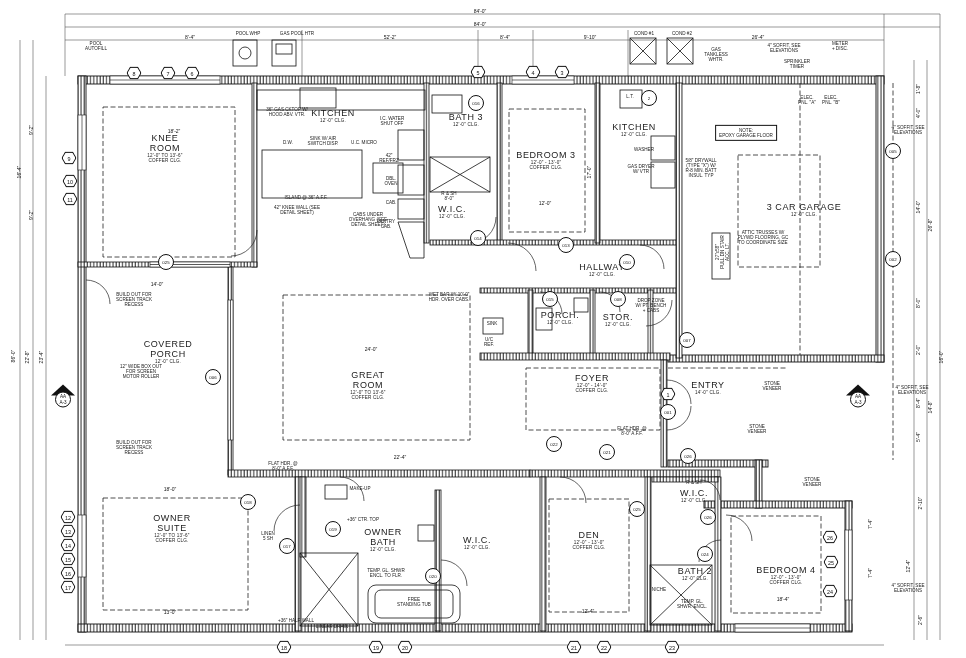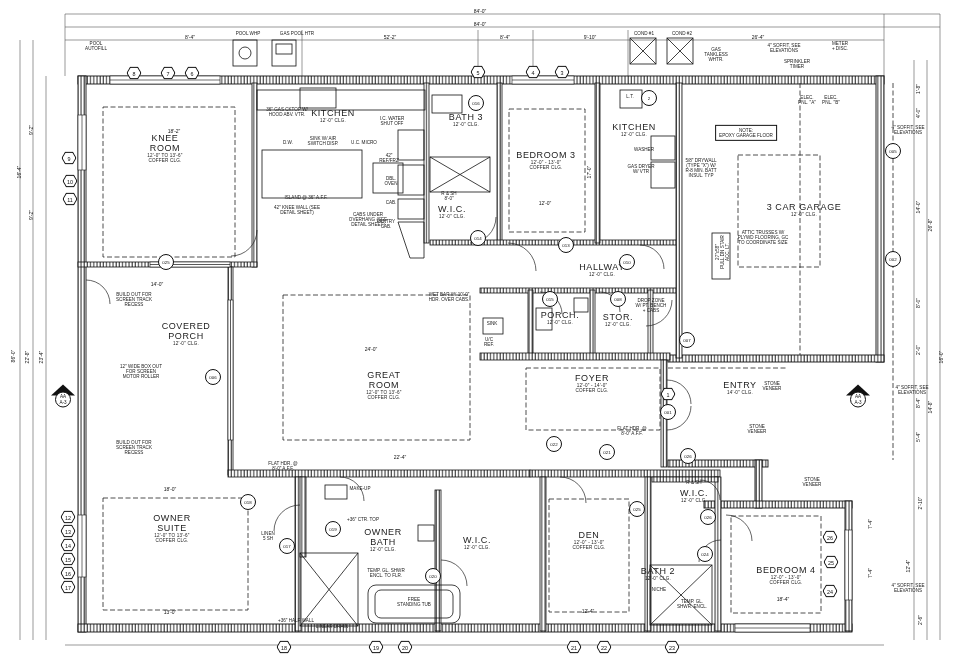--- a/index.html
+++ b/index.html
@@ -227,45 +227,45 @@
         <span class="sb">12'-0" CLG.</span>
       </div>
       <div class="room" style="left: 452px; top: 212px;">
         <span class="nm" style="white-space: pre-line;">W.I.C.</span>
         <span class="sb">12'-0" CLG.</span>
       </div>
       <div class="room" style="left: 602px; top: 270px;">
         <span class="nm" style="white-space: pre-line;">HALLWAY</span>
         <span class="sb">12'-0" CLG.</span>
       </div>
-      <div class="room" style="left: 168px; top: 334px; margin-left: 18px;">
+      <div class="room" style="left: 168px; top: 352px;">
         <span class="nm" style="white-space: pre-line;">COVERED
 PORCH</span>
         <span class="sb">12'-0" CLG.</span>
       </div>
-      <div class="room" style="left: 384px; top: 385px;">
+      <div class="room" style="left: 368px; top: 385px;">
         <span class="nm" style="white-space: pre-line;">GREAT
 ROOM</span>
         <span class="sb">12'-0" TO 13'-6"</span>
         <span class="sb">COFFER CLG.</span>
       </div>
       <div class="room" style="left: 560px; top: 318px;">
         <span class="nm" style="white-space: pre-line;">PORCH.</span>
         <span class="sb">12'-0" CLG.</span>
       </div>
       <div class="room" style="left: 618px; top: 320px;">
         <span class="nm" style="white-space: pre-line;">STOR.</span>
         <span class="sb">12'-0" CLG.</span>
       </div>
       <div class="room" style="left: 592px; top: 383px;">
         <span class="nm" style="white-space: pre-line;">FOYER</span>
         <span class="sb">12'-0" - 14'-0"</span>
         <span class="sb">COFFER CLG.</span>
       </div>
-      <div class="room" style="left: 740px; top: 388px;">
+      <div class="room" style="left: 708px; top: 388px;">
         <span class="nm" style="white-space: pre-line;">ENTRY</span>
         <span class="sb">14'-0" CLG.</span>
       </div>
       <div class="room" style="left: 172px; top: 528px;">
         <span class="nm" style="white-space: pre-line;">OWNER
 SUITE</span>
         <span class="sb">12'-0" TO 13'-6"</span>
         <span class="sb">COFFER CLG.</span>
       </div>
       <div class="room" style="left: 383px; top: 540px;">
@@ -279,21 +279,21 @@
       </div>
       <div class="room" style="left: 589px; top: 540px;">
         <span class="nm" style="white-space: pre-line;">DEN</span>
         <span class="sb">12'-0" - 13'-0"</span>
         <span class="sb">COFFER CLG.</span>
       </div>
       <div class="room" style="left: 694px; top: 496px;">
         <span class="nm" style="white-space: pre-line;">W.I.C.</span>
         <span class="sb">12'-0" CLG.</span>
       </div>
-      <div class="room" style="left: 658px; top: 574px;">
+      <div class="room" style="left: 695px; top: 574px;">
         <span class="nm" style="white-space: pre-line;">BATH 2</span>
         <span class="sb">12'-0" CLG.</span>
       </div>
       <div class="room" style="left: 786px; top: 575px;">
         <span class="nm" style="white-space: pre-line;">BEDROOM 4</span>
         <span class="sb">12'-0" - 13'-0"</span>
         <span class="sb">COFFER CLG.</span>
       </div>
       <div class="note" style="left: 96px; top: 46px;">POOL
 AUTOFILL</div>

